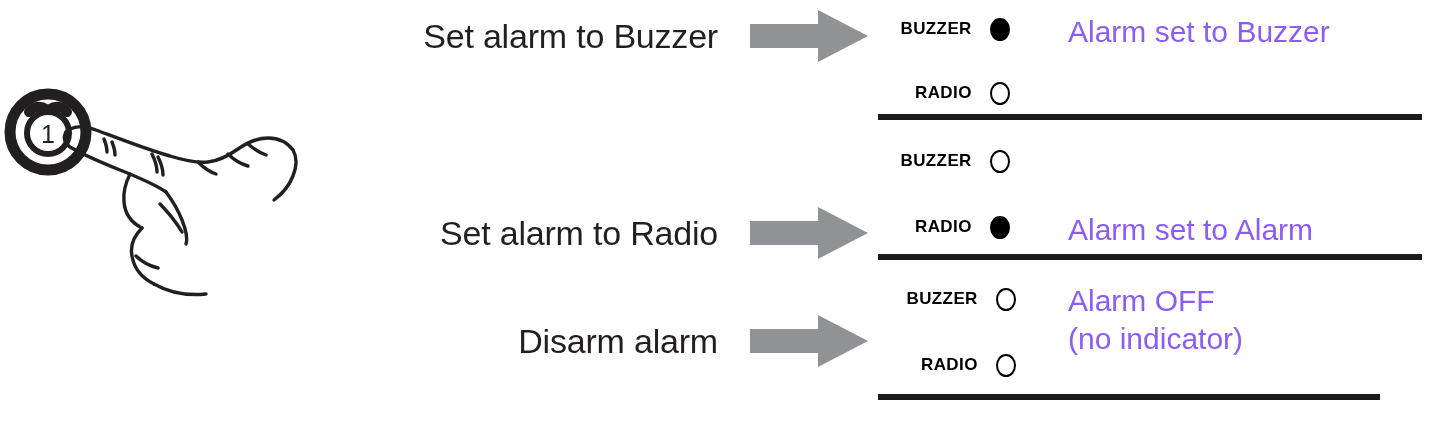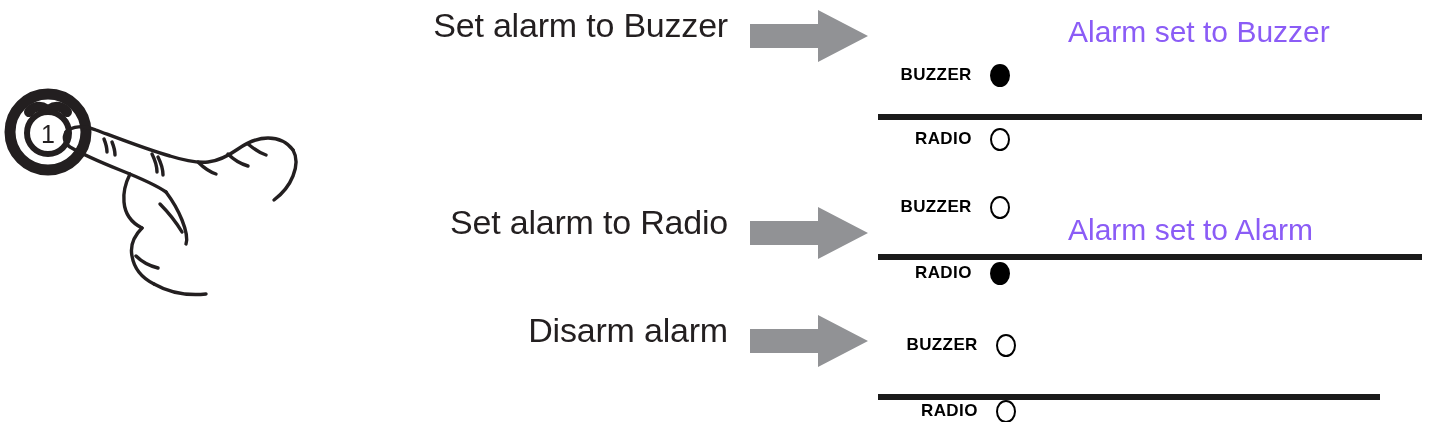--- a/index.html
+++ b/index.html
@@ -27,22 +27,23 @@
     width: 320px;
     height: 240px;
   }
   .illustration svg { display: block; }
 
   
   .instruction {
     position: absolute;
     height: 56px;
     display: flex;
+    align-items: center;
     justify-content: flex-end;
-    gap: 22px;
+    gap: 32px;
   }
   .instruction-label {
     font-size: 34px;
     line-height: 1;
     color: #231f20;
     white-space: nowrap;
     letter-spacing: -0.2px;
   }
   .arrow {
     flex: 0 0 auto;
@@ -71,21 +72,20 @@
   #group-0 { top:   4px; height: 116px; }
   #group-1 { top: 132px; height: 128px; }
   #group-2 { top: 272px; height: 128px; }
 
   .indicator-row {
     position: absolute;
     left: 0;
     display: flex;
     align-items: center;
     height: 34px;
-    margin-top: 46px;
   }
   .indicator-label {
     font-size: 17px;
     font-weight: bold;
     letter-spacing: 0.4px;
     color: #000000;
     text-align: right;
     white-space: nowrap;
   }
   .led {
@@ -241,17 +241,19 @@
 
     <div class="group" id="group-2">
       <div class="indicator-row row-a">
         <span class="indicator-label">BUZZER</span>
         <span class="led off"></span>
       </div>
       <div class="indicator-row row-b">
         <span class="indicator-label">RADIO</span>
         <span class="led off"></span>
       </div>
+      <div class="status">Alarm OFF
+(no indicator)</div>
       <div class="divider"></div>
     </div>
 
   </div>
 </div>
 
 </body></html>

